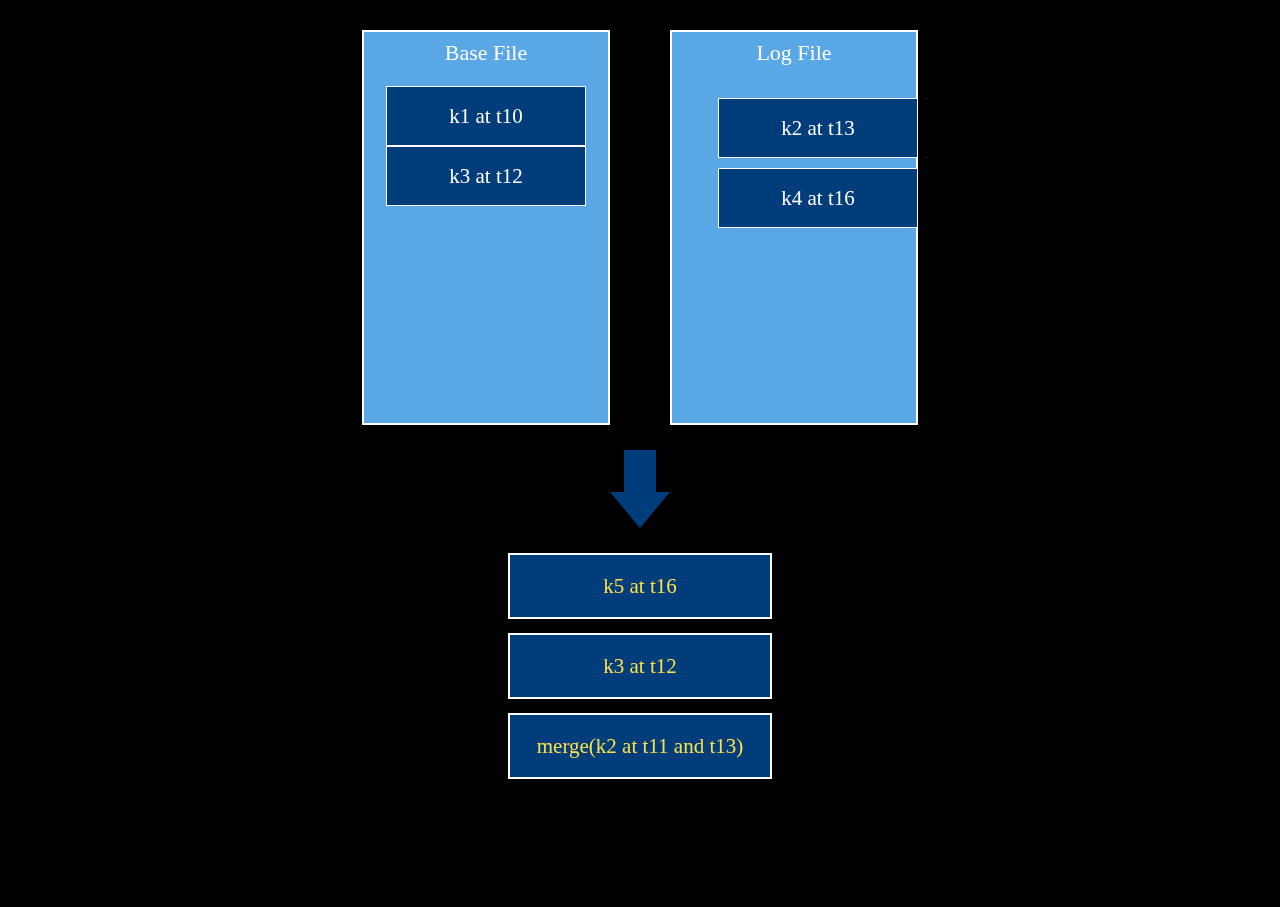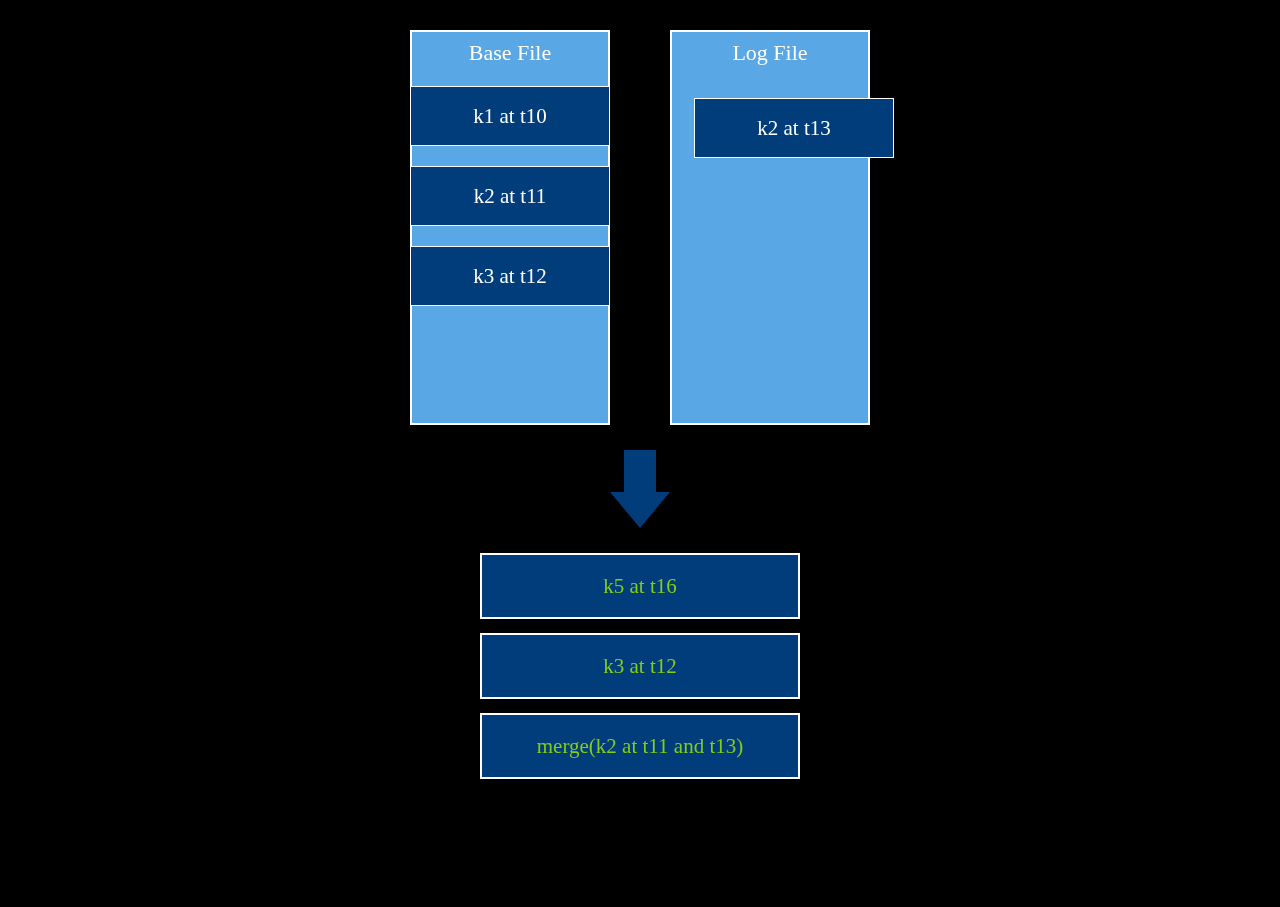--- a/index.html
+++ b/index.html
@@ -19,21 +19,21 @@
       flex-direction: column;
       align-items: center;
     }
     .files-row {
       display: flex;
       gap: 60px;
     }
     .file-box {
       background: #5aa7e6;
       border: 2px solid #fff;
-      width: 200px;
+      width: 248px;
       height: 395px;
       display: flex;
       flex-direction: column;
       align-items: center;
       padding: 8px 16px 16px 16px;
     }
     .file-title {
       color: #fff;
       font-size: 22px;
       margin-bottom: 20px;
@@ -44,64 +44,63 @@
     .entry {
       background: #003d7a;
       border: 1px solid #fff;
       color: #fff;
       font-size: 21px;
       width: 200px;
       height: 60px;
       display: flex;
       align-items: center;
       justify-content: center;
-      margin-bottom: 20px;
     }
     .log-file .entry {
       margin-bottom: 10px;
       margin-left: 48px;
     }
     .arrow {
       margin-top: 25px;
       margin-bottom: 25px;
     }
     .arrow svg {
       display: block;
     }
     .result-col {
       display: flex;
       flex-direction: column;
       gap: 14px;
     }
     .result-entry {
       background: #003d7a;
       border: 2px solid #fff;
-      color: #84cc16;
+      color: #fde047;
       font-size: 21px;
-      width: 320px;
+      width: 264px;
       height: 66px;
       display: flex;
       align-items: center;
       justify-content: center;
     }
   </style>
 </head>
 <body>
 
 <div class="container">
   <div class="files-row">
     <div class="file-box base-file">
       <div class="file-title">Base File</div>
       <div class="entry">k1 at t10</div>
-      <div class="entry">k2 at t11</div>
       <div class="entry">k3 at t12</div>
     </div>
     <div class="file-box log-file">
       <div class="file-title">Log File</div>
       <div class="entry">k2 at t13</div>
+      <div class="entry">k4 at t16</div>
     </div>
   </div>
 
   <div class="arrow">
     <svg width="60" height="78" viewBox="0 0 60 78">
       <rect x="14" y="0" width="32" height="42" fill="#003d7a"></rect>
       <polygon points="0,42 60,42 30,78" fill="#003d7a"></polygon>
     </svg>
   </div>
 

